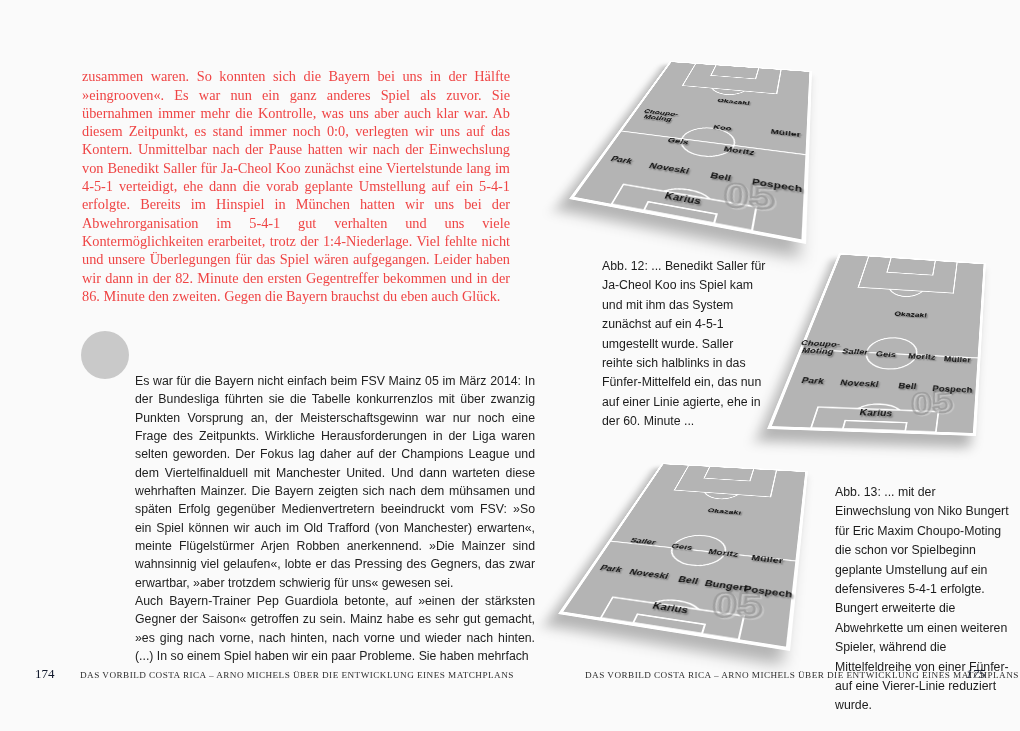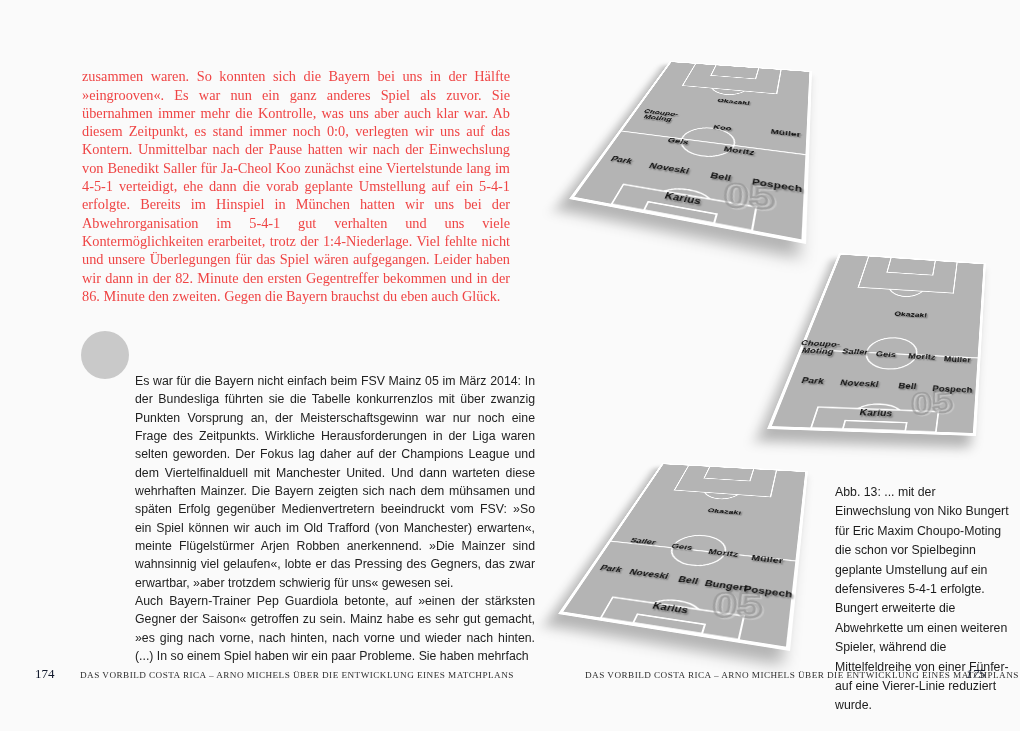--- a/index.html
+++ b/index.html
@@ -78,20 +78,21 @@
   <span class="heading-circle"></span>
 
   <div class="sans-block">
     <p>Es war für die Bayern nicht einfach beim FSV Mainz 05 im März 2014: In der Bundesliga führten sie die Tabelle konkurrenzlos mit über zwanzig Punkten Vorsprung an, der Meisterschaftsgewinn war nur noch eine Frage des Zeitpunkts. Wirkliche Herausforderungen in der Liga waren selten geworden. Der Fokus lag daher auf der Champions League und dem Viertelfinalduell mit Manchester United. Und dann warteten diese wehrhaften Mainzer. Die Bayern zeigten sich nach dem mühsamen und späten Erfolg gegenüber Medienvertretern beeindruckt vom FSV: »So ein Spiel können wir auch im Old Trafford (von Manchester) erwarten«, meinte Flügelstürmer Arjen Robben anerkennend. »Die Mainzer sind wahnsinnig viel gelaufen«, lobte er das Pressing des Gegners, das zwar erwartbar, »aber trotzdem schwierig für uns« gewesen sei.</p>
     <p>Auch Bayern-Trainer Pep Guardiola betonte, auf »einen der stärksten Gegner der Saison« getroffen zu sein. Mainz habe es sehr gut gemacht, »es ging nach vorne, nach hinten, nach vorne und wieder nach hinten. (...) In so einem Spiel haben wir ein paar Probleme. Sie haben mehrfach</p>
   </div>
 
   <div class="folio" id="folio-left">174</div>
   <div class="running" id="running-left">DAS VORBILD COSTA RICA – ARNO MICHELS ÜBER DIE ENTWICKLUNG EINES MATCHPLANS</div>
 
+  <div class="caption" id="cap-1">Abb. 12: ... Benedikt Saller für Ja-Cheol Koo ins Spiel kam und mit ihm das System zunächst auf ein 4-5-1 umgestellt wurde. Saller reihte sich halblinks in das Fünfer-Mittelfeld ein, das nun auf einer Linie agierte, ehe in der 60. Minute ...</div>
   <div class="caption" id="cap-2">Abb. 13: ... mit der Einwechslung von Niko Bungert für Eric Maxim Choupo-Moting die schon vor Spielbeginn geplante Umstellung auf ein defensiveres 5-4-1 erfolgte. Bungert erweiterte die Abwehrkette um einen weiteren Spieler, während die Mittelfeldreihe von einer Fünfer- auf eine Vierer-Linie reduziert wurde.</div>
 
   <div id="figures">
       <div class="figure" style="left: 569px; top: 61px;">
         <div class="pitch" style="transform: matrix3d(0.493044, 0.0376081, 0, -0.0004058, -0.306061, 0.249525, 0, -0.0012221, 0, 0, 1, 0, 101, 0, 0, 1);">
 <svg viewBox="0 0 240 330">
   <rect x="2" y="2" width="236" height="326" fill="#b4b4b4" stroke="#fff" stroke-width="4"></rect>
   <line x1="4" y1="208.2" x2="236" y2="208.2" stroke="#fff" stroke-width="2"></line>
   <ellipse cx="120" cy="206.9" rx="33" ry="27.7" fill="none" stroke="#fff" stroke-width="2"></ellipse>
   <rect x="48" y="2" width="144" height="77.7" fill="none" stroke="#fff" stroke-width="2"></rect>

